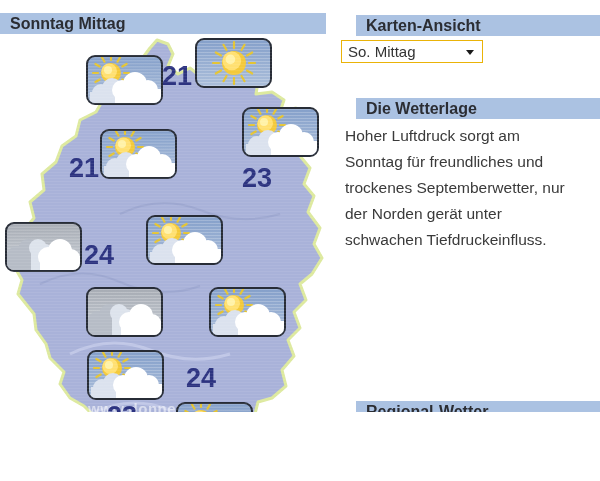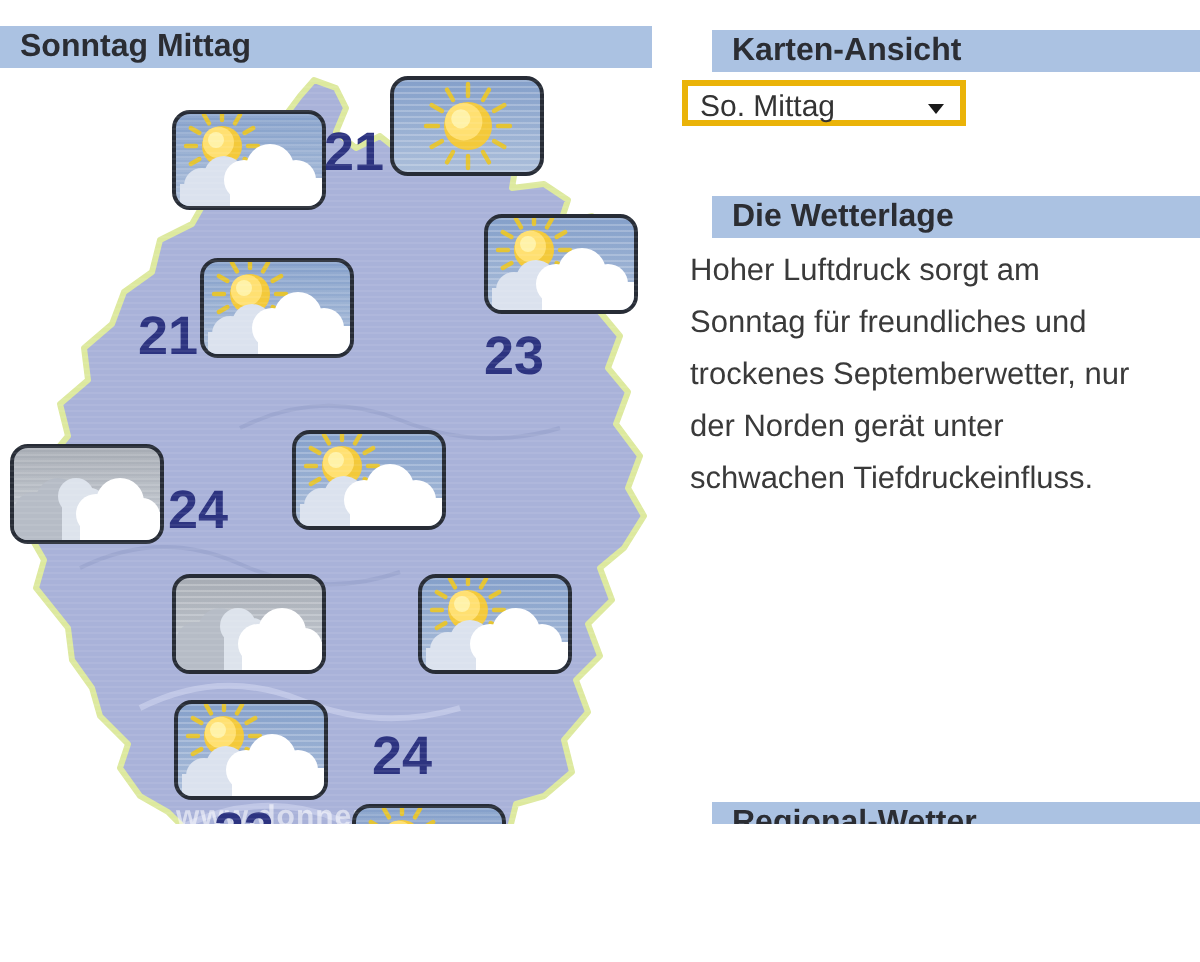--- a/index.html
+++ b/index.html
@@ -24,21 +24,21 @@
   .tile-blue{background-image:
       repeating-linear-gradient(rgba(255,255,255,.16) 0 1px, rgba(255,255,255,0) 1px 3px),
       linear-gradient(#85a0ca,#abbeda);}
   .tile-gray{background-image:
       repeating-linear-gradient(rgba(255,255,255,.16) 0 1px, rgba(255,255,255,0) 1px 3px),
       linear-gradient(#a7acb4,#c7cdd5);}
   .tile svg{display:block;}
   .temp{position:absolute;z-index:4;font-size:27px;line-height:1.1;font-weight:bold;color:#2c3380;}
   
   .select-box{position:absolute;left:341px;top:40px;width:142px;height:23px;background:#fff;
-              border:3px solid #eab308;box-sizing:border-box;font-size:15px;color:#333;
+              border:1px solid #eab308;box-sizing:border-box;font-size:15px;color:#333;
               line-height:21px;padding-left:6px;cursor:default;}
   .select-box .arrow{position:absolute;right:8px;top:9px;width:0;height:0;
               border-left:4px solid transparent;border-right:4px solid transparent;
               border-top:5px solid #1a1a1a;}
   .body-text{position:absolute;left:345px;width:250px;font-size:15.5px;line-height:26px;
              color:#3a3a3a;white-space:pre-line;}
   .ort-label{position:absolute;left:345px;top:425px;font-size:18px;color:#ec4899;}
   .ort-input{position:absolute;left:344px;top:449px;width:113px;height:25px;border:1px solid #999;
              box-sizing:border-box;padding:0 4px;font-size:14px;font-family:inherit;outline:none;}
   .caret{position:absolute;left:350px;top:453px;width:1px;height:17px;background:#000;z-index:5;}

